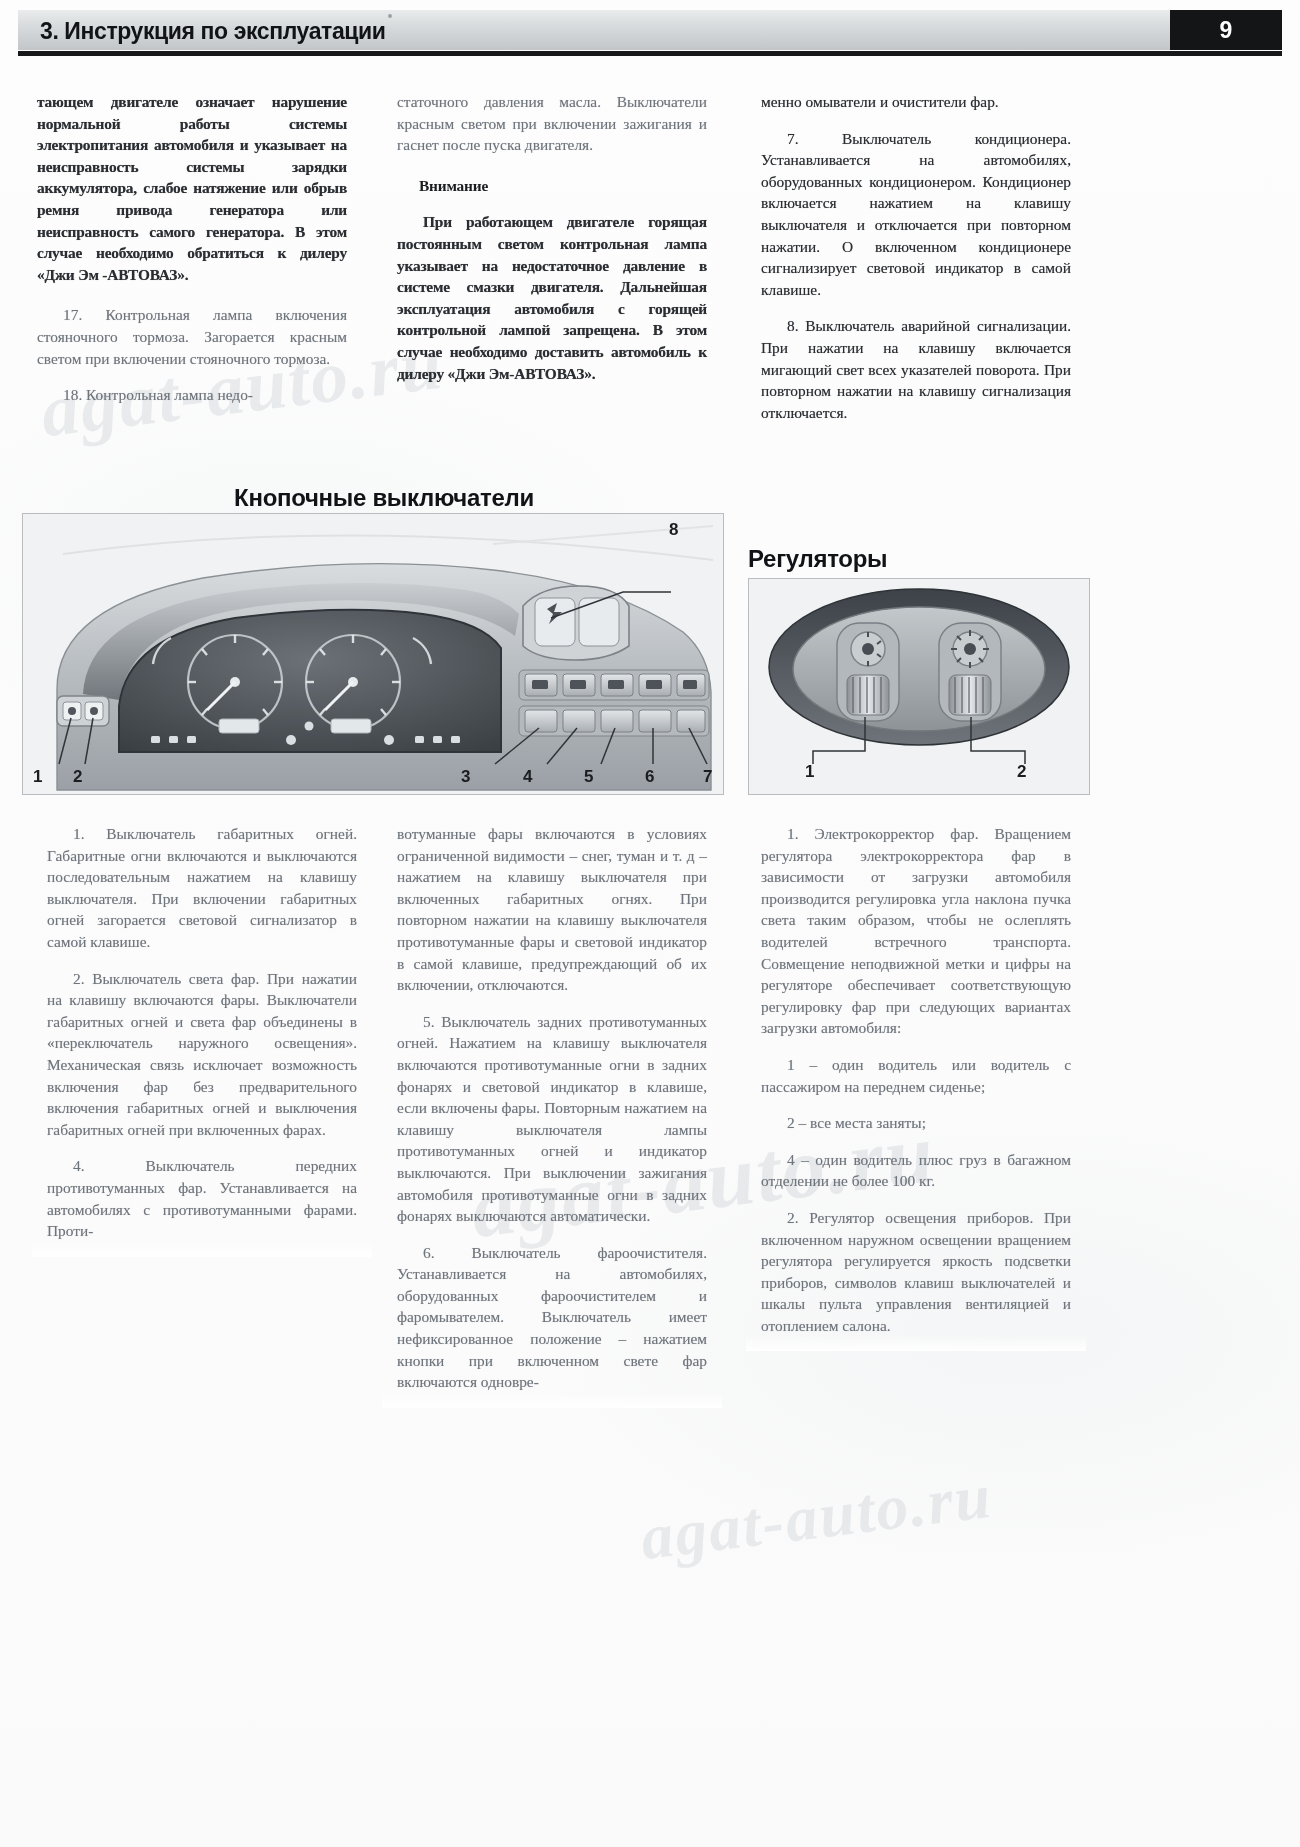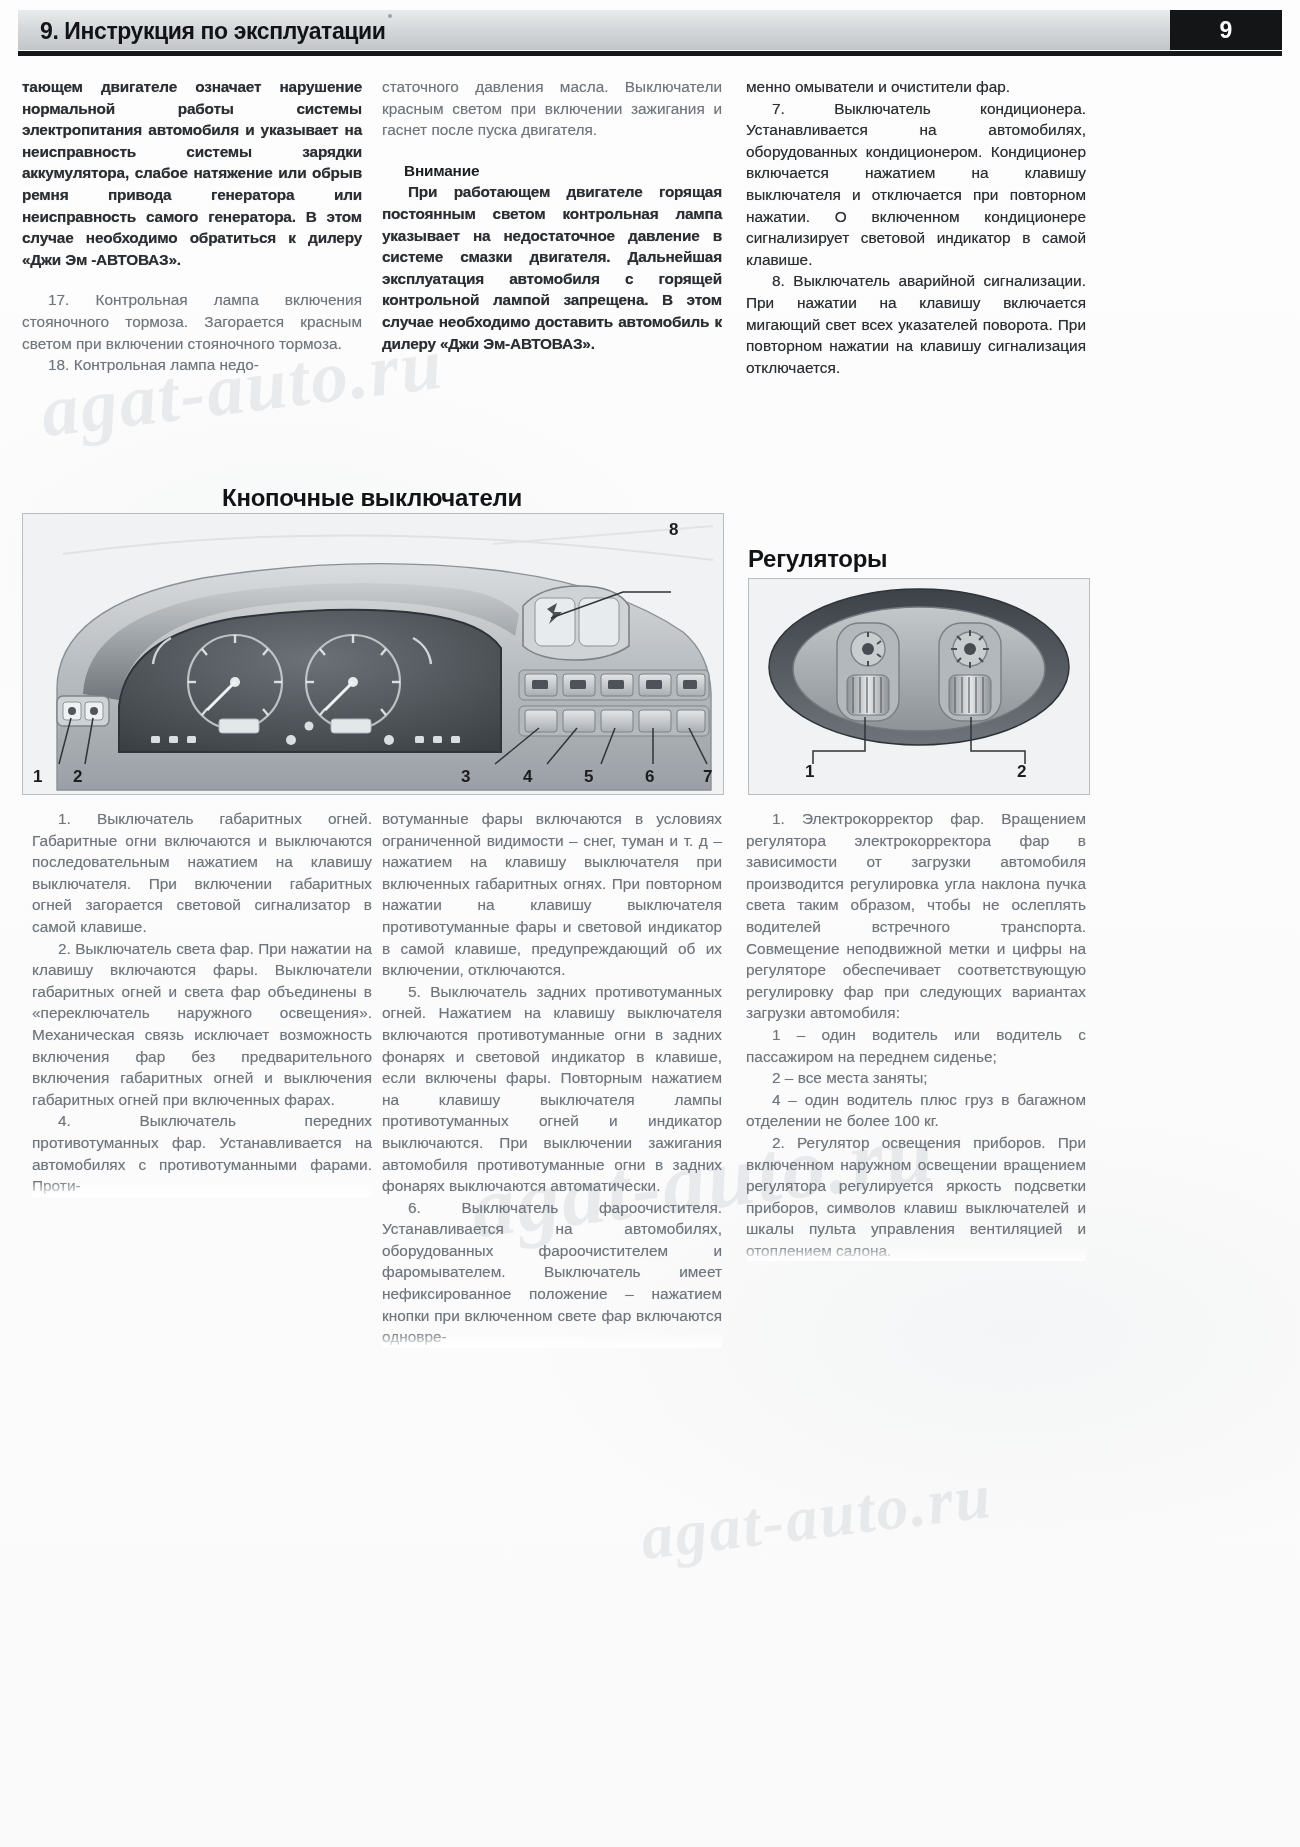--- a/index.html
+++ b/index.html
@@ -67,42 +67,42 @@
 
   
   .col{
     position:absolute;z-index:2;
     font-size:15.4px;
     line-height:21.6px;
     text-align:justify;
     color:#1b1d20;
     -webkit-hyphens:none;hyphens:none;
   }
-  .col p{margin:0;}
+  .col p{margin:15px;font-family:Liberation Serif, serif;}
   .col p.ind{text-indent:26px;}
   .col p.gap{margin-top:19px;}
   .bold{font-weight:700;letter-spacing:-.2px;}
   .blurry{
     color:#2a2d31;
     text-shadow:0 0 .7px rgba(40,45,52,.55);
   }
   .faded{color:#6f757c;text-shadow:0 0 .8px rgba(130,136,143,.5);}
 
   
   #c1-top{left:22px;top:76px;width:340px;}
   #c2-top{left:382px;top:76px;width:340px;}
   #c3-top{left:746px;top:76px;width:340px;}
 
   
   .sec-head{
     position:absolute;z-index:3;
     font-size:24px;font-weight:700;letter-spacing:-.3px;
     color:#111316;
   }
-  #head-buttons{left:22px;top:484px;width:700px;text-align:center;}
+  #head-buttons{left:34px;top:484px;width:700px;text-align:center;}
   #head-regs{left:748px;top:545px;width:340px;}
 
   
   .figbox{
     position:absolute;z-index:2;
     background:#f1f2f3;
     border:1px solid #b9bdc0;
     overflow:hidden;
   }
   #fig-dash{left:22px;top:513px;width:700px;height:280px;}
@@ -131,21 +131,21 @@
 </head>
 <body>
 
 <div class="scan-tint"></div>
 
 <div class="wm wm1">agat-auto.ru</div>
 <div class="wm wm2">agat-auto.ru</div>
 <div class="wm wm3">agat-auto.ru</div>
 
 <div class="page-header">
-  <div class="htitle">9. Инструкция по эксплуатации</div>
+  <div class="htitle">3. Инструкция по эксплуатации</div>
   <div class="page-num-box">
     <span>9</span>
   </div>
 </div>
 <div class="header-rule"></div>
 <div class="speck"></div>
 
 <div class="col" id="c1-top">
   <p class="bold blurry">тающем двигателе означает нарушение нормальной работы системы электропитания автомобиля и указывает на неисправность системы зарядки аккумулятора, слабое натяжение или обрыв ремня привода генератора или неисправность самого генератора. В этом случае необходимо обратиться к дилеру «Джи Эм -АВТОВАЗ».</p>
   <p class="ind gap faded">17. Контрольная лампа включения стояночного тормоза. Загорается красным светом при включении стояночного тормоза.</p>

